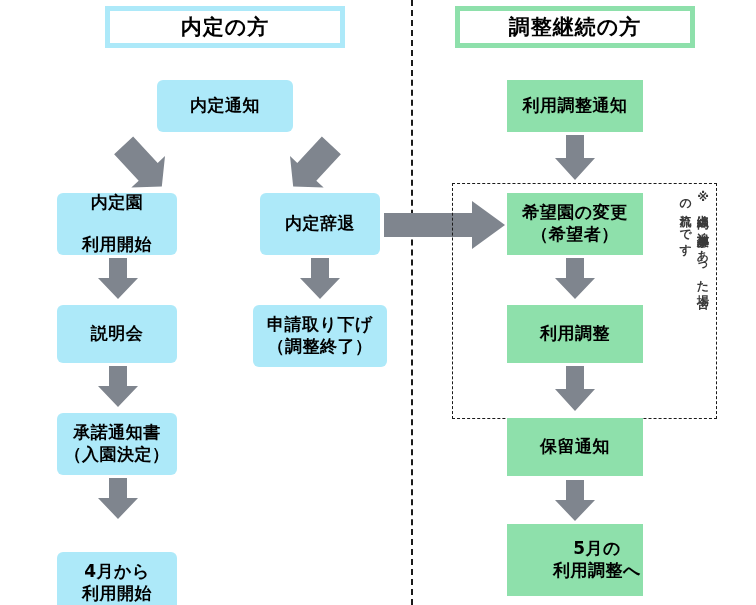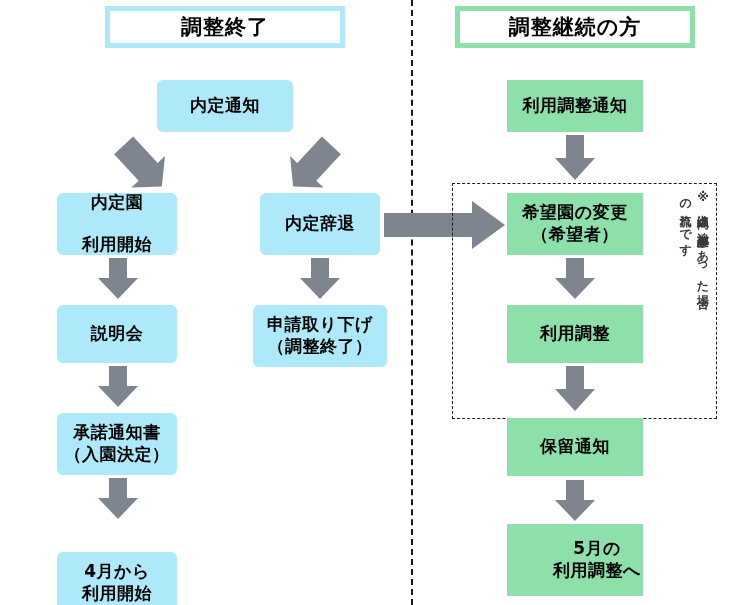--- a/index.html
+++ b/index.html
@@ -104,21 +104,21 @@
   }
 </style>
 </head>
 <body>
 
 <div id="canvas">
 
   <div class="divider"></div>
   <div class="divider-dots" style="opacity:0"></div>
 
-  <div class="hdr hdr-blue" style="left:105px; top:6px; width:240px; height:42px;">調整終了</div>
+  <div class="hdr hdr-blue" style="left:105px; top:6px; width:240px; height:42px;">内定の方</div>
 
   <div class="hdr hdr-green" style="left:455px; top:6px; width:240px; height:42px;">調整継続の方</div>
 
   <div class="node node-blue" style="left:157px; top:80px; width:136px; height:52px;">
     <span>内定通知</span>
   </div>
 
   <div class="arrow" style="left:100px; top:132px;">
     <svg width="80" height="62" viewBox="0 0 80 62">
       <g transform="rotate(47 40 31)">

